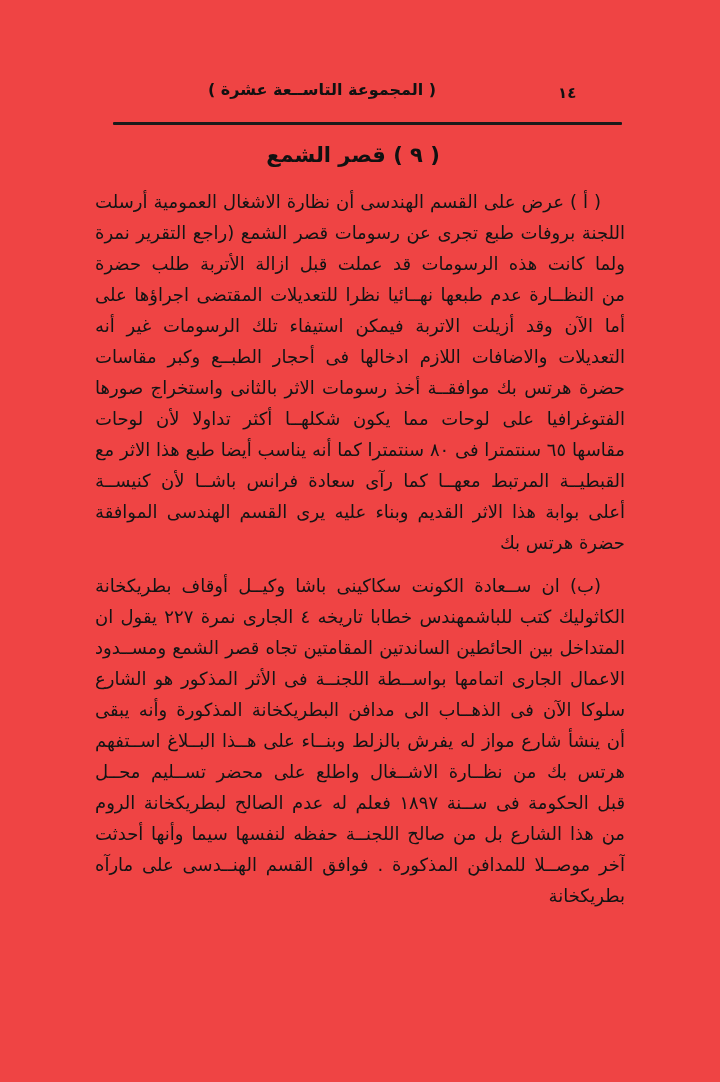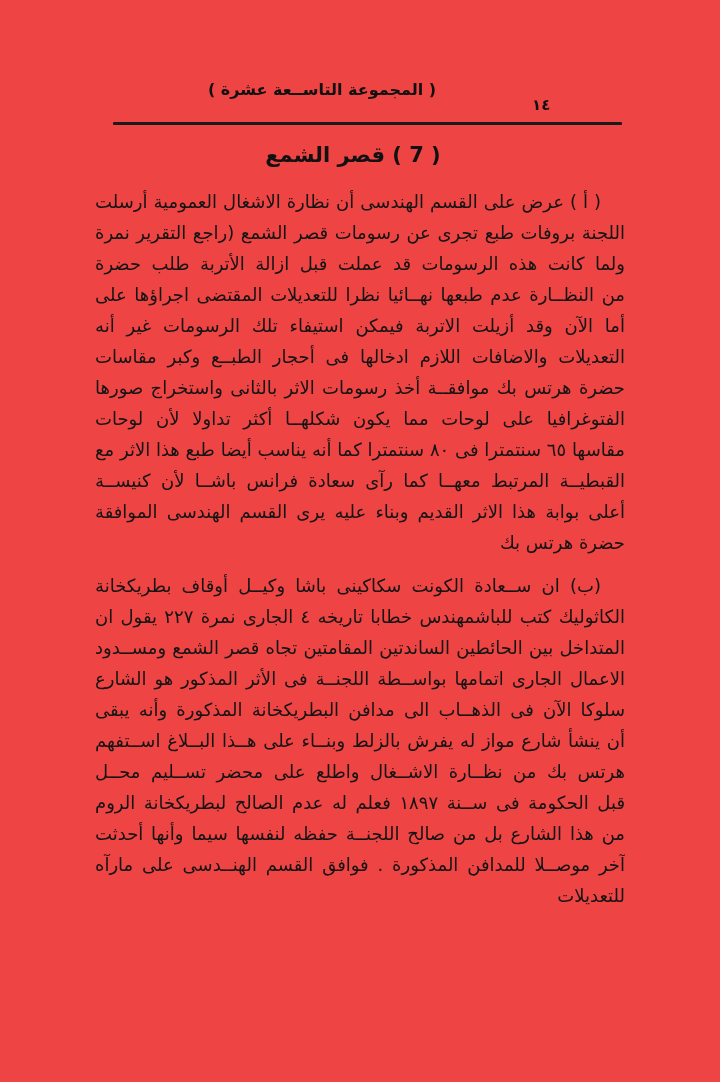--- a/index.html
+++ b/index.html
@@ -25,24 +25,23 @@
     left: 322px;
     transform: translateX(-50%);
     font-size: 16px;
     font-weight: bold;
     white-space: nowrap;
     direction: rtl;
   }
   .page-number {
     position: absolute;
     top: 84px;
-    left: 532px;
+    left: 558px;
     font-size: 15px;
     font-weight: bold;
-    margin-top: 12px;
   }
   .header-rule {
     position: absolute;
     top: 122px;
     left: 113px;
     width: 509px;
     height: 3px;
     background: #1a1a1a;
     border-radius: 1px;
   }
@@ -85,21 +84,21 @@
 </style>
 </head>
 <body>
 
 <div class="page">
 
   <div class="running-title">( المجموعة التاســعة عشرة )</div>
   <div class="page-number">١٤</div>
   <div class="header-rule"></div>
 
-  <h1 class="section-heading">( 7 ) قصر الشمع</h1>
+  <h1 class="section-heading">( ٩ ) قصر الشمع</h1>
 
   <div class="para para-a">
     <div class="line line--first">( أ )  عرض على القسم الهندسى أن نظارة الاشغال العمومية أرسلت لاقلام</div>
     <div class="line">اللجنة بروفات طبع تجرى عن رسومات قصر الشمع (راجع التقرير نمرة ٢٣٢)</div>
     <div class="line">ولما كانت هذه الرسومات قد عملت قبل ازالة الأتربة طلب حضرة الباشمهندس</div>
     <div class="line">من النظــارة عدم طبعها نهــائيا نظرا للتعديلات المقتضى اجراؤها على الاحجار</div>
     <div class="line">أما الآن وقد أزيلت الاتربة فيمكن استيفاء تلك الرسومات غير أنه لمناسبة كثرة</div>
     <div class="line">التعديلات والاضافات اللازم ادخالها فى أحجار الطبــع وكبر مقاسات اللوحات يرى</div>
     <div class="line">حضرة هرتس بك موافقــة أخذ رسومات الاثر بالثانى واستخراج صورها بواسطة</div>
     <div class="line">الفتوغرافيا على لوحات مما يكون شكلهــا أكثر تداولا لأن لوحات مطبعــة الحجر</div>
@@ -113,16 +112,16 @@
     <div class="line line--first">(ب)  ان ســعادة الكونت سكاكينى باشا وكيــل أوقاف بطريكخانة الروم</div>
     <div class="line">الكاثوليك كتب للباشمهندس خطابا تاريخه ٤ الجارى نمرة ٢٢٧ يقول ان الشارع</div>
     <div class="line">المتداخل بين الحائطين الساندتين المقامتين تجاه قصر الشمع ومســدود الآن بسبب</div>
     <div class="line">الاعمال الجارى اتمامها بواســطة اللجنــة فى الأثر المذكور هو الشارع الاكثر</div>
     <div class="line">سلوكا الآن فى الذهــاب الى مدافن البطريكخانة المذكورة وأنه يبقى كذلك الى</div>
     <div class="line">أن ينشأ شارع مواز له يفرش بالزلط وبنــاء على هــذا البــلاغ اســتفهم حضرة</div>
     <div class="line">هرتس بك من نظــارة الاشــغال واطلع على محضر تســليم محــل المدافن من</div>
     <div class="line">قبل الحكومة فى ســنة ١٨٩٧ فعلم له عدم الصالح لبطريكخانة الروم الكاثوليك</div>
     <div class="line">من هذا الشارع بل من صالح اللجنــة حفظه لنفسها سيما وأنها أحدثت شارعا</div>
     <div class="line">آخر موصــلا للمدافن المذكورة . فوافق القسم الهنــدسى على مارآه حضرة</div>
-    <div class="line line--end">للتعديلات</div>
+    <div class="line line--end">بطريكخانة</div>
   </div>
 
 </div>
 
 </body></html>

